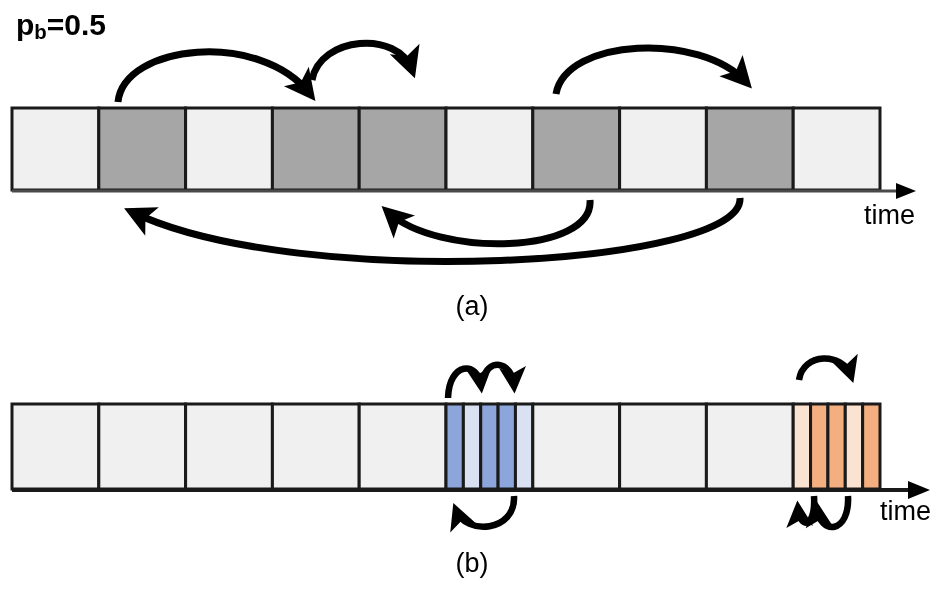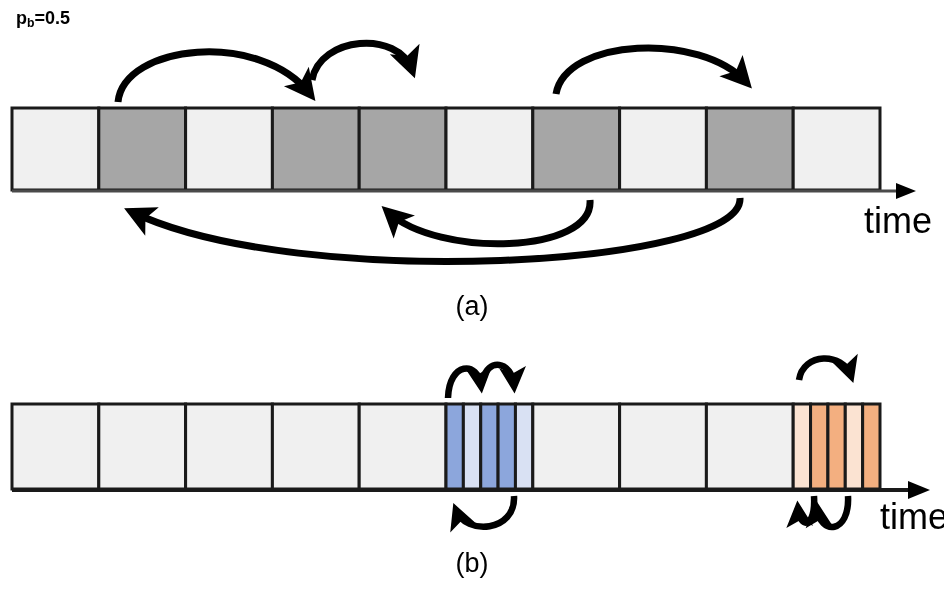--- a/index.html
+++ b/index.html
@@ -7,42 +7,42 @@
     width:944px;height:596px;position:relative;overflow:hidden;
     font-family:"Liberation Sans", sans-serif;
     -webkit-font-smoothing:antialiased;
   }
   .figure{position:absolute;inset:0;}
   svg.layer{position:absolute;left:0;top:0;width:944px;height:596px;overflow:visible;}
 
   .param-label{
     position:absolute;
     font-weight:bold;
-    font-size:18px;
+    font-size:30px;
     color:#000;
     white-space:nowrap;
     letter-spacing:0px;
   }
   .param-label sub{font-size:0.68em;font-weight:bold;vertical-align:-0.22em;}
   #param-a{left:16px;top:8px;}
   #param-b{left:16px;top:352px;}
 
   .panel-caption{
     position:absolute;
     font-size:27px;
     color:#000;
     text-align:center;
     width:120px;
   }
   #caption-a{left:412px;top:291px;}
   #caption-b{left:412px;top:548px;}
 
   .axis-label{
     position:absolute;
-    font-size:36px;
+    font-size:27px;
     color:#000;
   }
   #time-a{left:864px;top:200px;}
   #time-b{left:880px;top:496px;}
 </style>
 </head>
 <body>
 
 <div class="figure">
 

